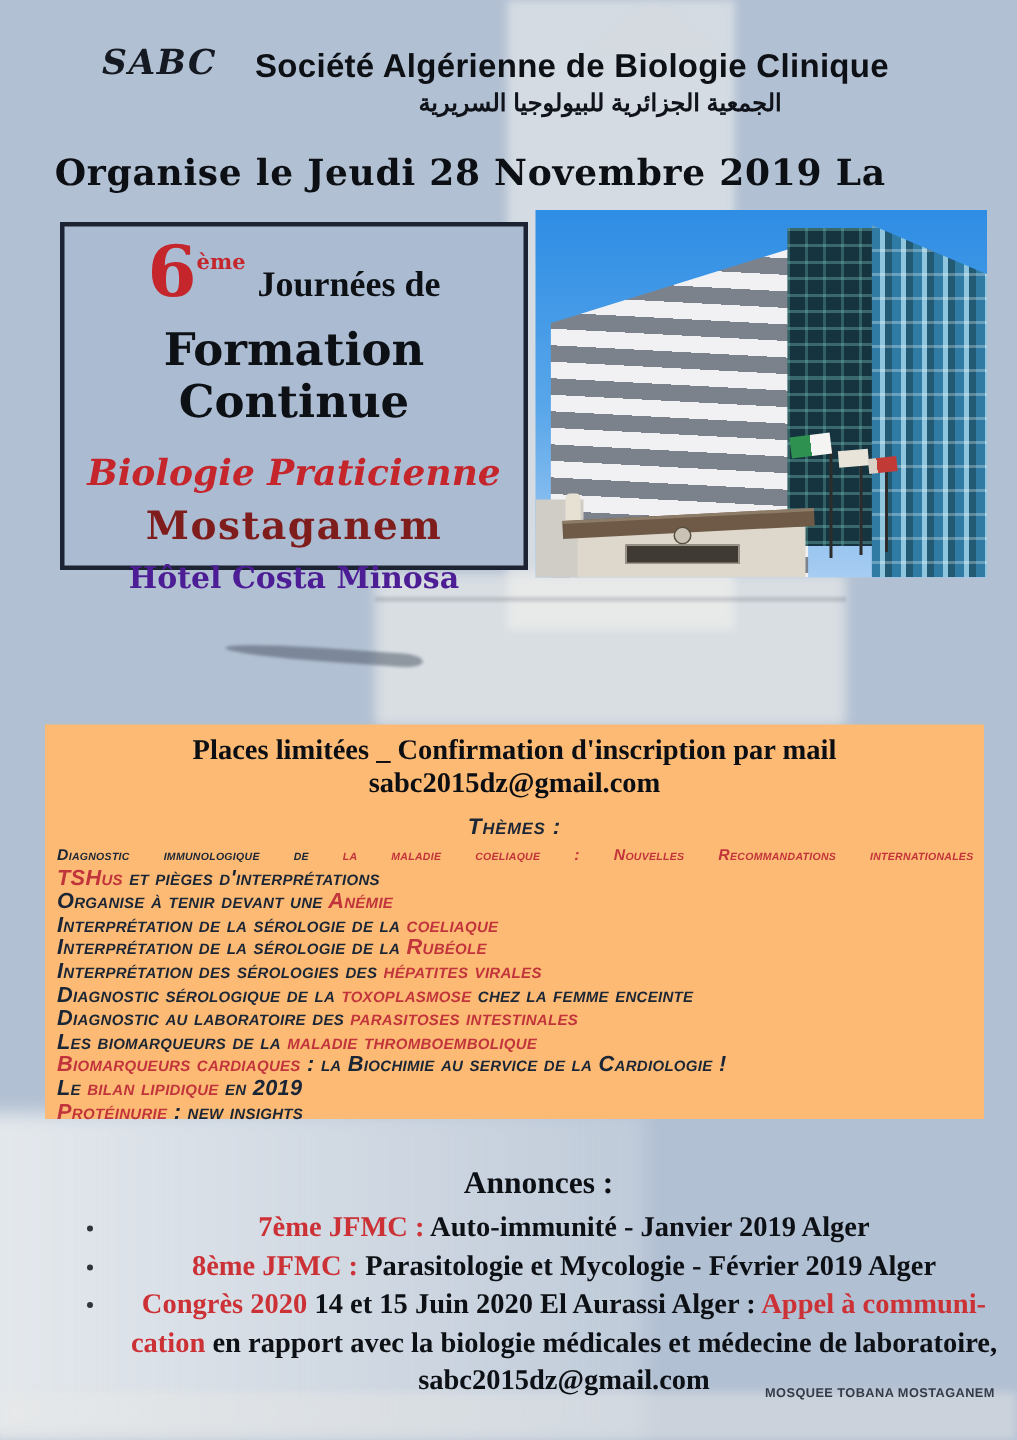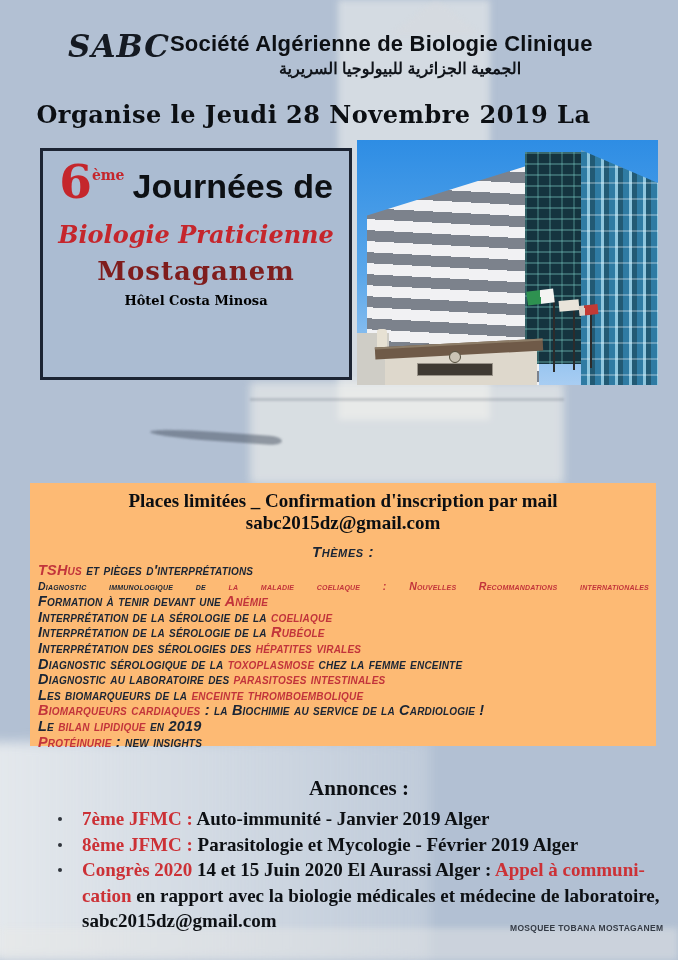--- a/index.html
+++ b/index.html
@@ -17,37 +17,37 @@
   .bg-platform{left:250px;top:382px;width:314px;height:102px;background:rgba(247,245,239,.55);filter:blur(4px);border-radius:4px;}
   .bg-rail{left:250px;top:398px;width:314px;height:3px;background:rgba(90,100,115,.25);filter:blur(1px);}
   .bg-arm{left:150px;top:432px;width:132px;height:9px;background:rgba(70,80,95,.5);border-radius:50% 10% 10% 50%/50% 50% 50% 50%;transform:rotate(4deg);filter:blur(1px);}
   .bg-base{left:-20px;top:742px;width:450px;height:218px;background:linear-gradient(90deg,rgba(249,249,247,.72),rgba(249,249,247,.2));filter:blur(6px);}
   .bg-strip{left:0;top:928px;width:678px;height:32px;background:rgba(232,232,230,.45);filter:blur(3px);}
 
   .serif{font-family:"DejaVu Serif","Liberation Serif",serif;}
 
   
   .logo{left:68px;top:28px;font-family:"DejaVu Serif",serif;font-style:italic;font-weight:bold;
-        font-size:31px;color:#151a22;letter-spacing:1px;}
+        font-size:23px;color:#151a22;letter-spacing:1px;}
   .orgname{left:170px;top:31px;font-size:22px;font-weight:bold;color:#0d1014;letter-spacing:.2px;}
   .arabic{left:130px;top:59px;width:540px;text-align:center;font-size:16px;font-weight:bold;color:#10141a;}
   .organise{left:0;top:100px;width:627px;text-align:center;font-weight:bold;font-size:24px;
             color:#0c0f13;letter-spacing:.5px;}
 
   
   .event-box{left:40px;top:148px;width:306px;height:226px;border:3px solid #1c2433;
              background:#abbcd2;text-align:center;}
   .e1{margin-top:10px;color:#0d1014;}
   .big6{font-family:"DejaVu Serif",serif;font-weight:bold;font-size:47px;line-height:.9;color:#c5262c;}
   .sup6{font-family:"DejaVu Serif",serif;font-weight:bold;font-size:14px;color:#c5262c;vertical-align:18px;}
-  .e1t{font-family:Liberation Sans, sans-serif;font-weight:bold;font-size:34px;margin-left:8px;}
+  .e1t{font-family:Liberation Serif, serif;font-weight:bold;font-size:24px;margin-left:8px;}
   .e2{font-family:"DejaVu Serif",serif;font-weight:bold;font-size:30px;color:#0d1014;margin-top:12px;}
   .e3{font-family:"DejaVu Serif",serif;font-weight:bold;font-style:italic;font-size:24px;color:#c5262c;margin-top:14px;}
   .e4{font-family:"DejaVu Serif",serif;font-weight:bold;font-size:26px;color:#7f1d1d;margin-top:7px;letter-spacing:1px;}
-  .e5{font-family:"DejaVu Serif",serif;font-weight:bold;font-size:13px;color:#000000;margin-top:7px;}
+  .e5{font-family:"DejaVu Serif",serif;font-weight:bold;font-size:20px;color:#4c1d95;margin-top:7px;}
 
   
   .photo{left:357px;top:140px;width:301px;height:245px;overflow:hidden;background:linear-gradient(180deg,#2e8de4 0%,#5aa7ea 55%,#a8cdf2 100%);}
   .photo *{position:absolute;}
   .ph-left{left:10px;top:22px;width:172px;height:223px;
      background:repeating-linear-gradient(183deg,#f1f1f3 0 11px,#7c828c 11px 22px);
      clip-path:polygon(0 24%,100% 0,100% 100%,0 100%);}
   .ph-tower{left:168px;top:12px;width:58px;height:212px;background-color:#15343f;
      background-image:repeating-linear-gradient(90deg,rgba(120,205,195,.28) 0 2px,transparent 2px 12px),
                       repeating-linear-gradient(180deg,rgba(140,225,215,.3) 0 2px,transparent 2px 11px);}
@@ -85,21 +85,21 @@
   .dark{color:inherit;}
 
   
   .annonces{left:48px;top:776px;width:622px;}
   .ann-head{text-align:center;font-family:"Liberation Serif",serif;font-weight:bold;font-size:21px;color:#0c0f13;}
   .annonces-list{margin-top:5px;}
   .annonce-row{display:flex;padding-left:6px;font-family:"Liberation Serif",serif;font-weight:bold;
           font-size:19px;line-height:25.5px;color:#0d1014;}
   .bullet{width:28px;flex:none;position:relative;}
   .bullet::after{content:"";position:absolute;left:4px;top:11px;width:4px;height:4px;border-radius:50%;background:#30343b;}
-  .annonce-text{flex:1;}
+  .annonce-text{flex:1;text-align:center;}
   .annonce-row .red{color:#cc3136;}
 
   .footer-caption{left:510px;top:923px;font-size:8.5px;font-weight:bold;color:#343b46;letter-spacing:.3px;}
 </style>
 </head>
 <body>
 
 <div class="bg bg-tower"></div>
 <div class="bg bg-roof"></div>
 <div class="bg bg-platform"></div>
@@ -110,20 +110,21 @@
 
 <div class="layer logo">SABC</div>
 <div class="layer orgname">Société Algérienne de Biologie Clinique</div>
 <div class="layer arabic">الجمعية الجزائرية للبيولوجيا السريرية</div>
 <div class="layer organise serif">Organise le Jeudi 28 Novembre 2019 La</div>
 
 <div class="layer event-box">
   <div class="e1">
     <span class="big6">6</span><span class="sup6">ème</span><span class="e1t">Journées de</span>
   </div>
+  <div class="e2">Formation Continue</div>
   <div class="e3">Biologie Praticienne</div>
   <div class="e4">Mostaganem</div>
   <div class="e5">Hôtel Costa Minosa</div>
 </div>
 
 <div class="layer photo">
   <div class="ph-left"></div>
   <div class="ph-tower"></div>
   <div class="ph-right"></div>
   <div class="ph-pole1"></div>
@@ -138,29 +139,29 @@
   <div class="ph-gate-roof"></div>
   <div class="ph-emblem"></div>
   <div class="ph-sign"></div>
 </div>
 
 <div class="layer band">
   <div class="places">Places limitées _ Confirmation d'inscription par mail</div>
   <div class="bmail">sabc2015dz@gmail.com</div>
   <div class="themes-head">Thèmes :</div>
   <div class="themes-list">
+      <div class="theme-line small"><span class="dark">Diagnostic immunologique de </span><span class="red">la maladie coeliaque : </span><span class="red">Nouvelles Recommandations internationales</span></div>
       <div class="theme-line"><span class="red">TSHus</span><span class="dark"> et pièges d'interprétations</span></div>
-      <div class="theme-line small"><span class="dark">Diagnostic immunologique de </span><span class="red">la maladie coeliaque : </span><span class="red">Nouvelles Recommandations internationales</span></div>
-      <div class="theme-line"><span class="dark">Formation à tenir devant une </span><span class="red">Anémie</span></div>
+      <div class="theme-line"><span class="dark">Organise à tenir devant une </span><span class="red">Anémie</span></div>
       <div class="theme-line"><span class="dark">Interprétation de la sérologie de la </span><span class="red">coeliaque</span></div>
       <div class="theme-line"><span class="dark">Interprétation de la sérologie de la </span><span class="red">Rubéole</span></div>
       <div class="theme-line"><span class="dark">Interprétation des sérologies des </span><span class="red">hépatites virales</span></div>
       <div class="theme-line"><span class="dark">Diagnostic sérologique de la </span><span class="red">toxoplasmose</span><span class="dark"> chez la femme enceinte</span></div>
       <div class="theme-line"><span class="dark">Diagnostic au laboratoire des </span><span class="red">parasitoses intestinales</span></div>
-      <div class="theme-line"><span class="dark">Les biomarqueurs de la </span><span class="red">enceinte thromboembolique</span></div>
+      <div class="theme-line"><span class="dark">Les biomarqueurs de la </span><span class="red">maladie thromboembolique</span></div>
       <div class="theme-line"><span class="red">Biomarqueurs cardiaques</span><span class="dark"> : la Biochimie au service de la Cardiologie !</span></div>
       <div class="theme-line"><span class="dark">Le </span><span class="red">bilan lipidique</span><span class="dark"> en 2019</span></div>
       <div class="theme-line"><span class="red">Protéinurie</span><span class="dark"> : new insights</span></div>
     </div>
 </div>
 
 <div class="layer annonces">
   <div class="ann-head">Annonces :</div>
   <div class="annonces-list">
       <div class="annonce-row">

